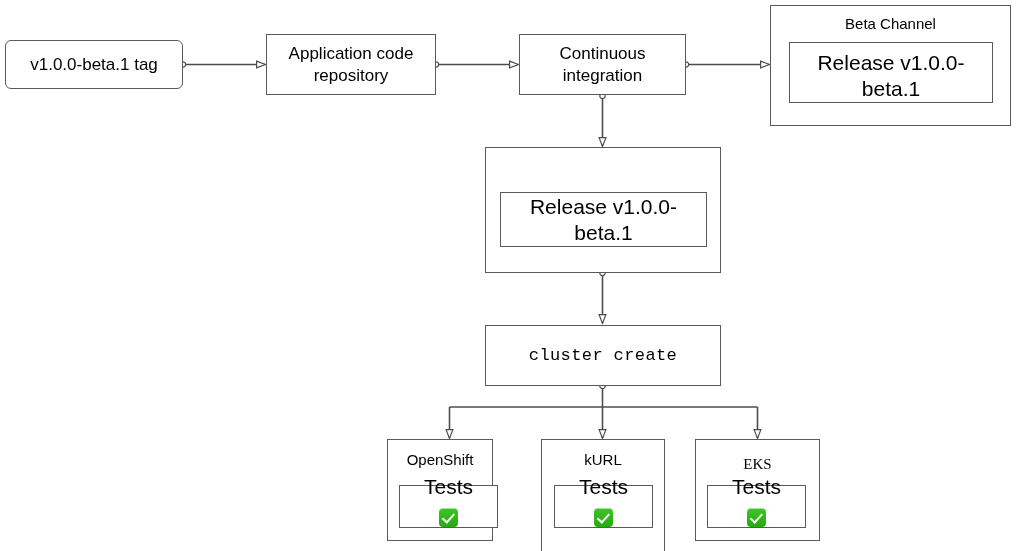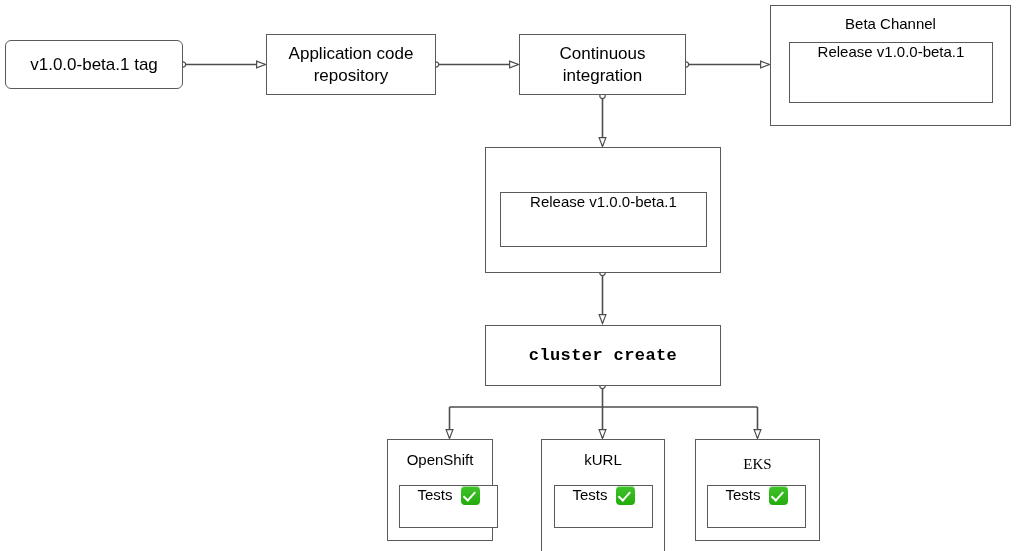--- a/index.html
+++ b/index.html
@@ -57,38 +57,39 @@
     font-size: 15px;
     color: #000000;
     line-height: 1.2;
   }
   .inner-box {
     position: absolute;
     box-sizing: border-box;
     background: #ffffff;
     border: 1.6px solid #5a5a5a;
     display: flex;
-    align-items: flex-start;
+    align-items: flex-end;
     justify-content: center;
     text-align: center;
-    font-size: 15px;
+    font-size: 21px;
     color: #000000;
   }
   .mono-node {
     font-family: "Liberation Mono", "DejaVu Sans Mono", monospace;
-    font-weight: bold;
+    font-weight: normal;
     font-size: 17px;
     letter-spacing: 0.4px;
   }
   .tests-row {
     display: flex;
     align-items: center;
     justify-content: center;
     gap: 8px;
     white-space: nowrap;
+    flex-direction: column;
   }
   .check-badge {
     display: inline-block;
     width: 19px;
     height: 19px;
     border-radius: 4px;
     position: relative;
     flex: none;
     background: linear-gradient(#3fc32a, #24ac0d);
     box-shadow: inset 0 1px 0 rgba(255,255,255,.55);

